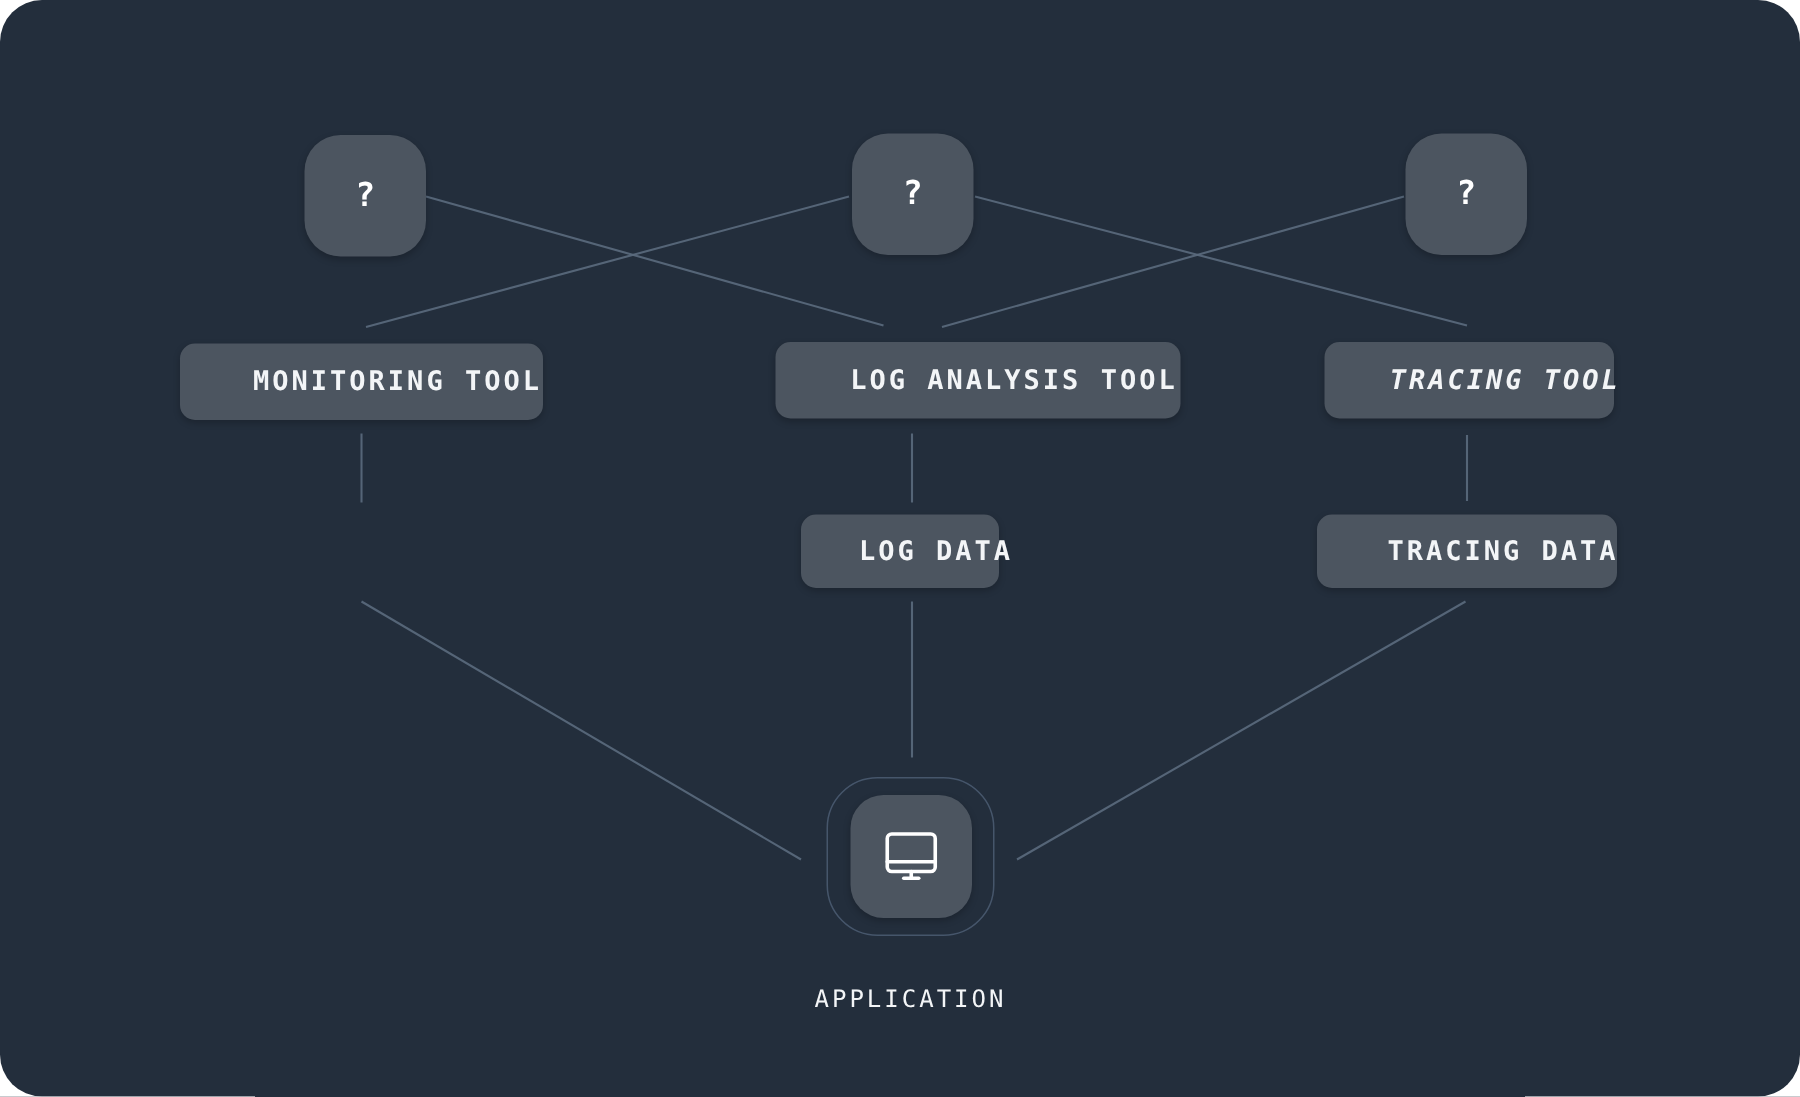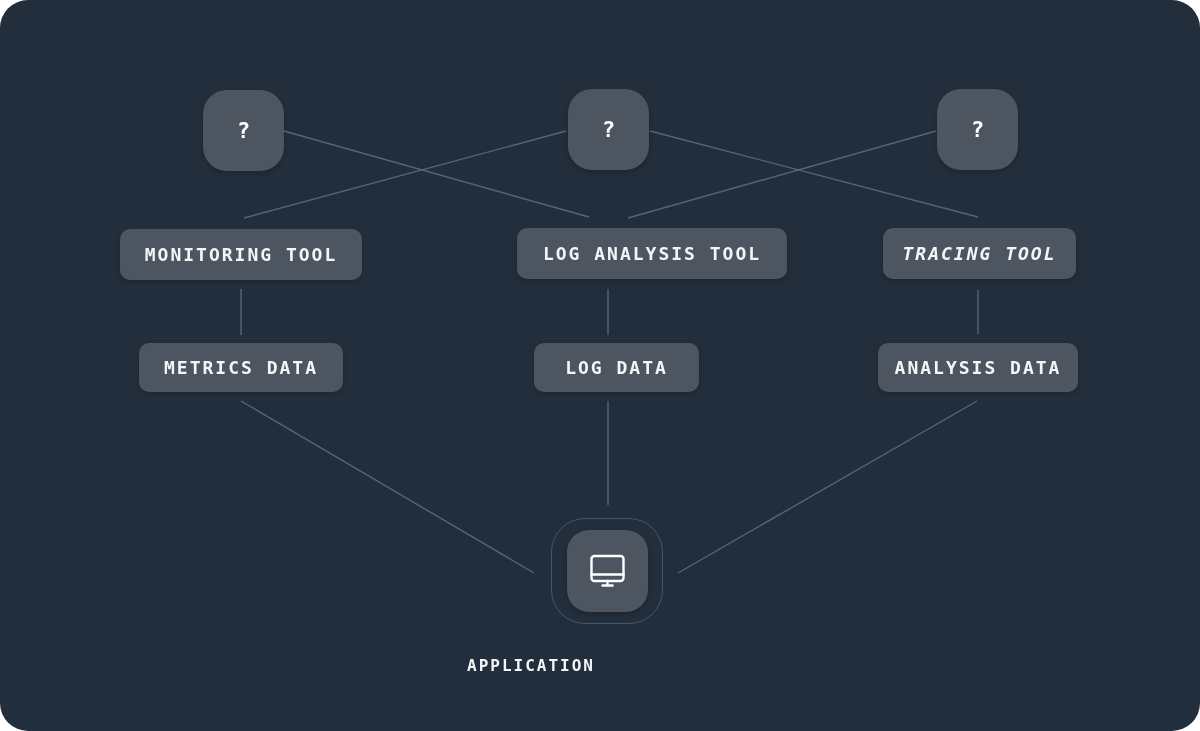--- a/index.html
+++ b/index.html
@@ -54,20 +54,21 @@
     border-radius: 10px;
     display: flex; align-items: center; justify-content: center;
     box-shadow: 0 2px 5px rgba(0,0,0,0.22);
   }
   .pill span {
     color: var(--text-color);
     font-size: 18px;
     font-weight: 700;
     letter-spacing: 2px;
     white-space: nowrap;
+    padding-left: 48px;
   }
   .app-ring {
     position: absolute;
     left: 551px; top: 518px;
     width: 112px; height: 106px;
     border: 1.5px solid var(--ring-color);
     border-radius: 34px;
     display: flex; align-items: center; justify-content: center;
   }
   .app-box {
@@ -81,24 +82,24 @@
     stroke: var(--icon-color);
     fill: none;
     stroke-width: 2.4;
     stroke-linecap: round;
     stroke-linejoin: round;
   }
   .app-label {
     position: absolute;
     left: 467px; top: 656px;
     width: 280px;
-    text-align: left;
+    text-align: center;
     color: var(--text-color);
     font-size: 16px;
-    font-weight: 700;
+    font-weight: 400;
     letter-spacing: 2px;
   }
 </style>
 </head>
 <body>
 
 <div class="panel">
 
   <svg class="edges">
     <line x1="284" y1="131" x2="589" y2="217"></line>
@@ -126,28 +127,25 @@
   <div class="pill" style="left:120px; top:229px; width:242px;">
     <span>MONITORING TOOL</span>
   </div>
   <div class="pill" style="left:473px; top:228px; width:270px;margin-left:44px;">
     <span>LOG ANALYSIS TOOL</span>
   </div>
   <div class="pill" style="left:883px; top:228px; width:193px;font-style:italic;">
     <span>TRACING TOOL</span>
   </div>
 
-  <div class="pill" style="left:139px; top:343px; width:204px; height:49px;">
-    <span>METRICS DATA</span>
-  </div>
-  <div class="pill" style="left:534px; top:343px; width:165px; height:49px;">
+  <div class="pill" style="left:534px; top:343px; width:132px; height:49px;">
     <span>LOG DATA</span>
   </div>
   <div class="pill" style="left:878px; top:343px; width:200px; height:49px;">
-    <span>ANALYSIS DATA</span>
+    <span>TRACING DATA</span>
   </div>
 
   <div class="app-ring">
     <div class="app-box">
       <svg class="monitor-icon" width="37" height="34" viewBox="0 0 36 34">
         <rect x="2" y="2" width="32" height="25" rx="3"></rect>
         <line x1="2" y1="20.5" x2="34" y2="20.5"></line>
         <line x1="18" y1="27" x2="18" y2="31"></line>
         <line x1="13" y1="31.5" x2="23" y2="31.5"></line>
       </svg>

